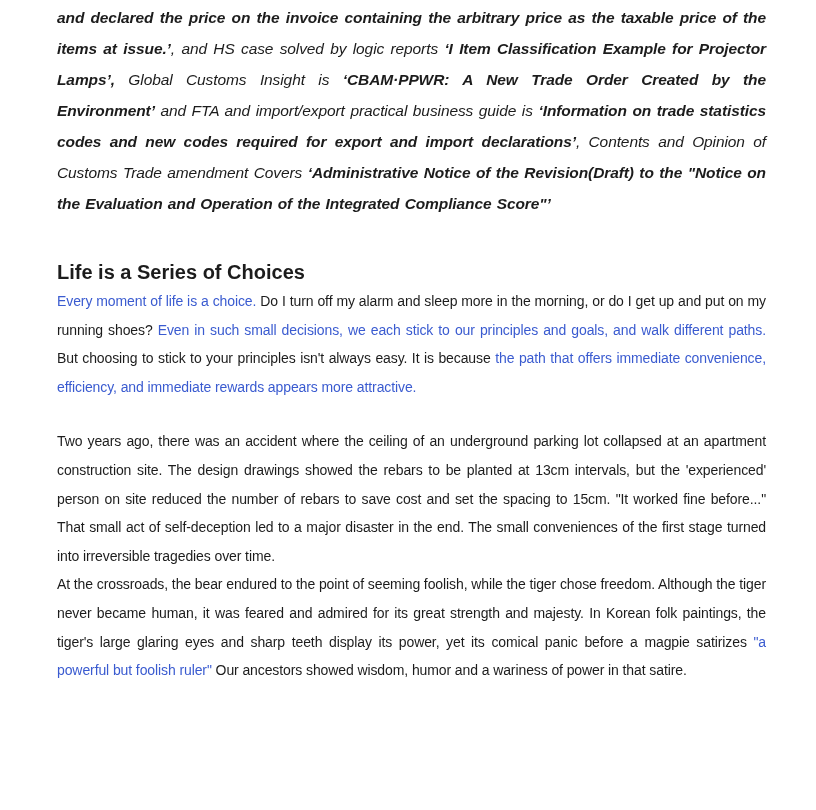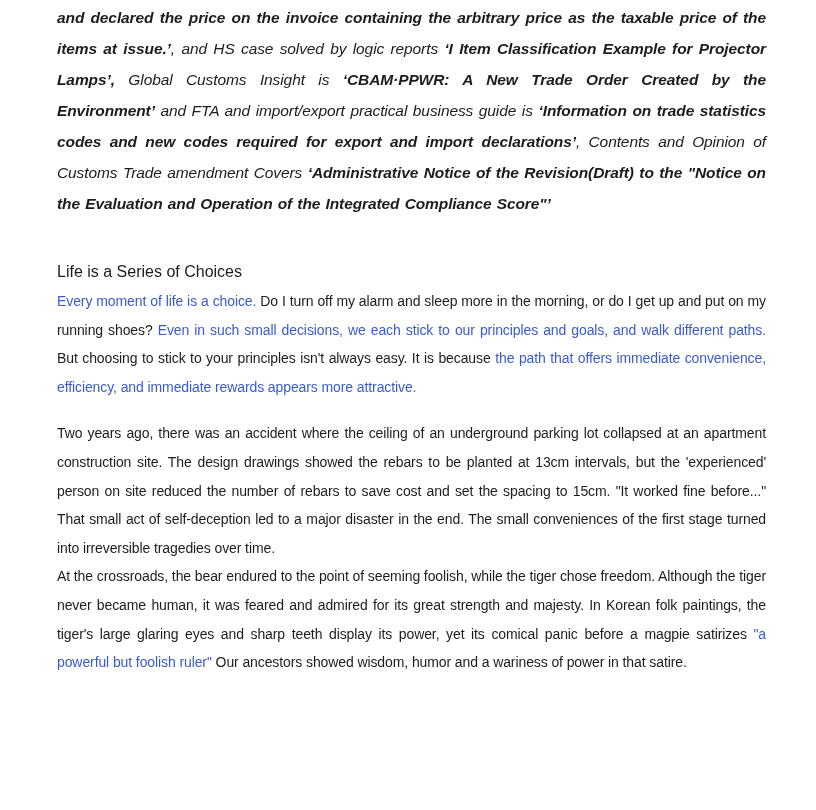--- a/index.html
+++ b/index.html
@@ -21,33 +21,33 @@
     overflow: hidden;
   }
   .intro {
     font-size: 15.5px;
     line-height: 31px;
     text-align: justify;
     letter-spacing: -0.1px;
     word-spacing: 1px;
   }
   .heading {
-    font-size: 16px;
-    font-weight: 400;
+    font-size: 20px;
+    font-weight: 700;
     line-height: 30px;
     margin-top: 38px;
   }
   .heading-gap { margin-top: 28px; }
   .body-par {
     font-size: 14px;
     line-height: 28.6px;
     text-align: justify;
     letter-spacing: -0.1px;
   }
-  .para-gap { margin-top: 18px; }
+  .para-gap { margin-top: 26px; }
   .r-bold-italic { font-weight: 700; font-style: italic; }
   .r-italic { font-style: italic; }
   .r-blue { color: var(--blue); }
 </style>
 </head>
 <body>
 
 <div class="page">
 
   <p class="intro"><span class="r-bold-italic">and declared the price on the invoice containing the arbitrary price as the taxable price of the items at issue.’</span><span class="r-italic">, and HS case solved by logic reports </span><span class="r-bold-italic">‘I Item Classification Example for Projector Lamps’,</span><span class="r-italic"> Global Customs Insight is </span><span class="r-bold-italic">‘CBAM·PPWR: A New Trade Order Created by the Environment’</span><span class="r-italic"> and FTA and import/export practical business guide is </span><span class="r-bold-italic">‘Information on trade statistics codes and new codes required for export and import declarations’</span><span class="r-italic">, Contents and Opinion of Customs Trade amendment Covers </span><span class="r-bold-italic">‘Administrative Notice of the Revision(Draft) to the "Notice on the Evaluation and Operation of the Integrated Compliance Score"’</span></p>

